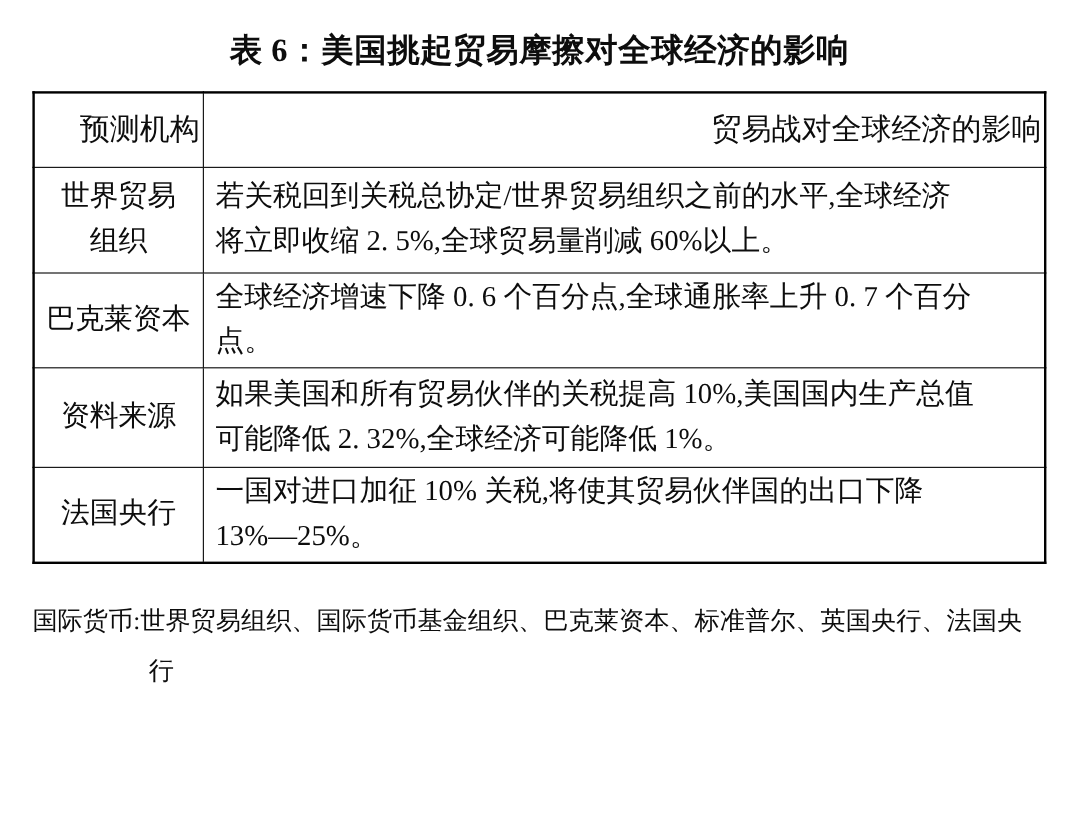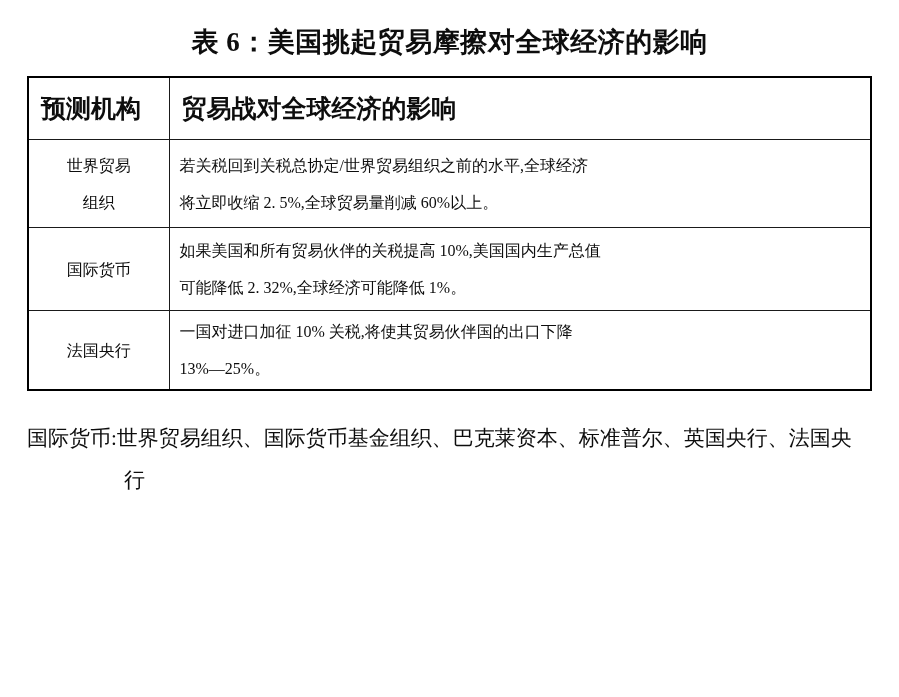--- a/index.html
+++ b/index.html
@@ -34,33 +34,33 @@
     border-collapse: collapse;
     table-layout: fixed;
   }
   table.impact-table, table.impact-table td, table.impact-table th {
     border: 1px solid #1a1a1a;
   }
   table.impact-table {
     border: 2px solid #000;
   }
   td, th {
-    font-size: 16px;
+    font-size: 24px;
     font-weight: normal;
     line-height: 37px;
     vertical-align: middle;
     white-space: pre-wrap;
   }
   col.c-inst { width: 141px; }
   th.hdr {
     font-size: 25px;
-    font-weight: bold;
-    text-align: left;
+    font-weight: normal;
+    text-align: right;
     height: 62px;
-    padding: 12px;
+    padding: 2px;
   }
   td.inst {
     text-align: center;
     padding: 2px;
   }
   td.impact {
     text-align: left;
     padding: 2px 6px 2px 10px;
   }
   tr.r1 td { height: 88px; }
@@ -96,22 +96,27 @@
         <th class="hdr">贸易战对全球经济的影响</th>
       </tr>
     </thead>
     <tbody>
       <tr class="r1">
         <td class="inst">世界贸易
 组织</td>
         <td class="impact">若关税回到关税总协定/世界贸易组织之前的水平,全球经济
 将立即收缩 2. 5%,全球贸易量削减 60%以上。</td>
       </tr>
+      <tr class="r3">
+        <td class="inst">巴克莱资本</td>
+        <td class="impact">全球经济增速下降 0. 6 个百分点,全球通胀率上升 0. 7 个百分
+点。</td>
+      </tr>
       <tr class="r5">
-        <td class="inst">国际货币</td>
+        <td class="inst">资料来源</td>
         <td class="impact">如果美国和所有贸易伙伴的关税提高 10%,美国国内生产总值
 可能降低 2. 32%,全球经济可能降低 1%。</td>
       </tr>
       <tr class="r6">
         <td class="inst">法国央行</td>
         <td class="impact">一国对进口加征 10% 关税,将使其贸易伙伴国的出口下降
 13%—25%。</td>
       </tr>
     </tbody>
   </table>

